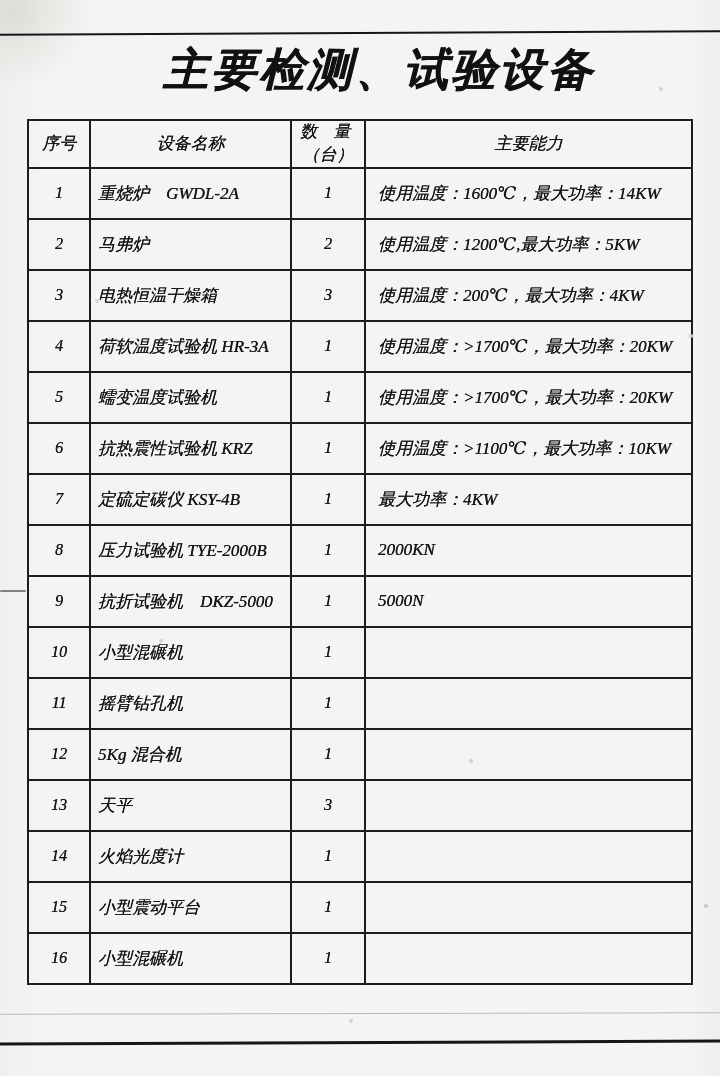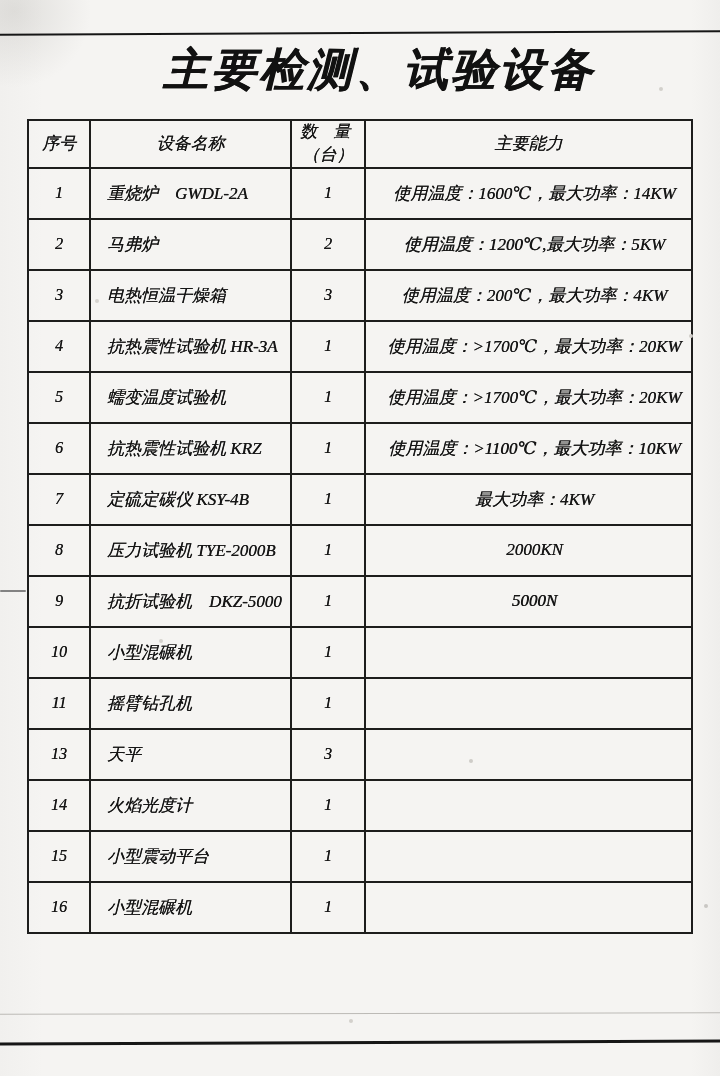--- a/index.html
+++ b/index.html
@@ -83,22 +83,22 @@
   col.col-no  { width: 62px; }
   col.col-name{ width: 201px; }
   col.col-qty { width: 74px; }
   col.col-cap { width: 327px; }
 
   th { text-align: center; vertical-align: middle; }
   th .qty-stack { display: block; line-height: 1.35; }
   th .qty-l1 { letter-spacing: 6px; }
 
   td.cell-no, td.cell-qty { text-align: center; vertical-align: middle; font-size: 16px; }
-  td.cell-name { padding-left: 16px; vertical-align: middle; white-space: pre-wrap; }
-  td.cell-cap  { padding-left: 12px; vertical-align: middle; white-space: pre-wrap; text-align: center; }
+  td.cell-name { padding-left: 7px; vertical-align: middle; white-space: pre-wrap; }
+  td.cell-cap  { padding-left: 12px; vertical-align: middle; white-space: pre-wrap; }
 </style>
 </head>
 <body>
 
 <div class="page">
 
   <div class="scan-line scan-line-top"></div>
 
   <h1 class="title">主要检测、试验设备</h1>
 
@@ -140,21 +140,21 @@
       <td class="cell-cap">使用温度：1200℃,最大功率：5KW</td>
     </tr>
         <tr>
       <td class="cell-no">3</td>
       <td class="cell-name">电热恒温干燥箱</td>
       <td class="cell-qty">3</td>
       <td class="cell-cap">使用温度：200℃，最大功率：4KW</td>
     </tr>
         <tr>
       <td class="cell-no">4</td>
-      <td class="cell-name">抗热震性试验机 HR-3A</td>
+      <td class="cell-name">荷软温度试验机 HR-3A</td>
       <td class="cell-qty">1</td>
       <td class="cell-cap">使用温度：&gt;1700℃，最大功率：20KW</td>
     </tr>
         <tr>
       <td class="cell-no">5</td>
       <td class="cell-name">蠕变温度试验机</td>
       <td class="cell-qty">1</td>
       <td class="cell-cap">使用温度：&gt;1700℃，最大功率：20KW</td>
     </tr>
         <tr>
@@ -183,20 +183,26 @@
     </tr>
         <tr>
       <td class="cell-no">10</td>
       <td class="cell-name">小型混碾机</td>
       <td class="cell-qty">1</td>
       <td class="cell-cap"></td>
     </tr>
         <tr>
       <td class="cell-no">11</td>
       <td class="cell-name">摇臂钻孔机</td>
+      <td class="cell-qty">1</td>
+      <td class="cell-cap"></td>
+    </tr>
+        <tr>
+      <td class="cell-no">12</td>
+      <td class="cell-name">5Kg 混合机</td>
       <td class="cell-qty">1</td>
       <td class="cell-cap"></td>
     </tr>
         <tr>
       <td class="cell-no">13</td>
       <td class="cell-name">天平</td>
       <td class="cell-qty">3</td>
       <td class="cell-cap"></td>
     </tr>
         <tr>

